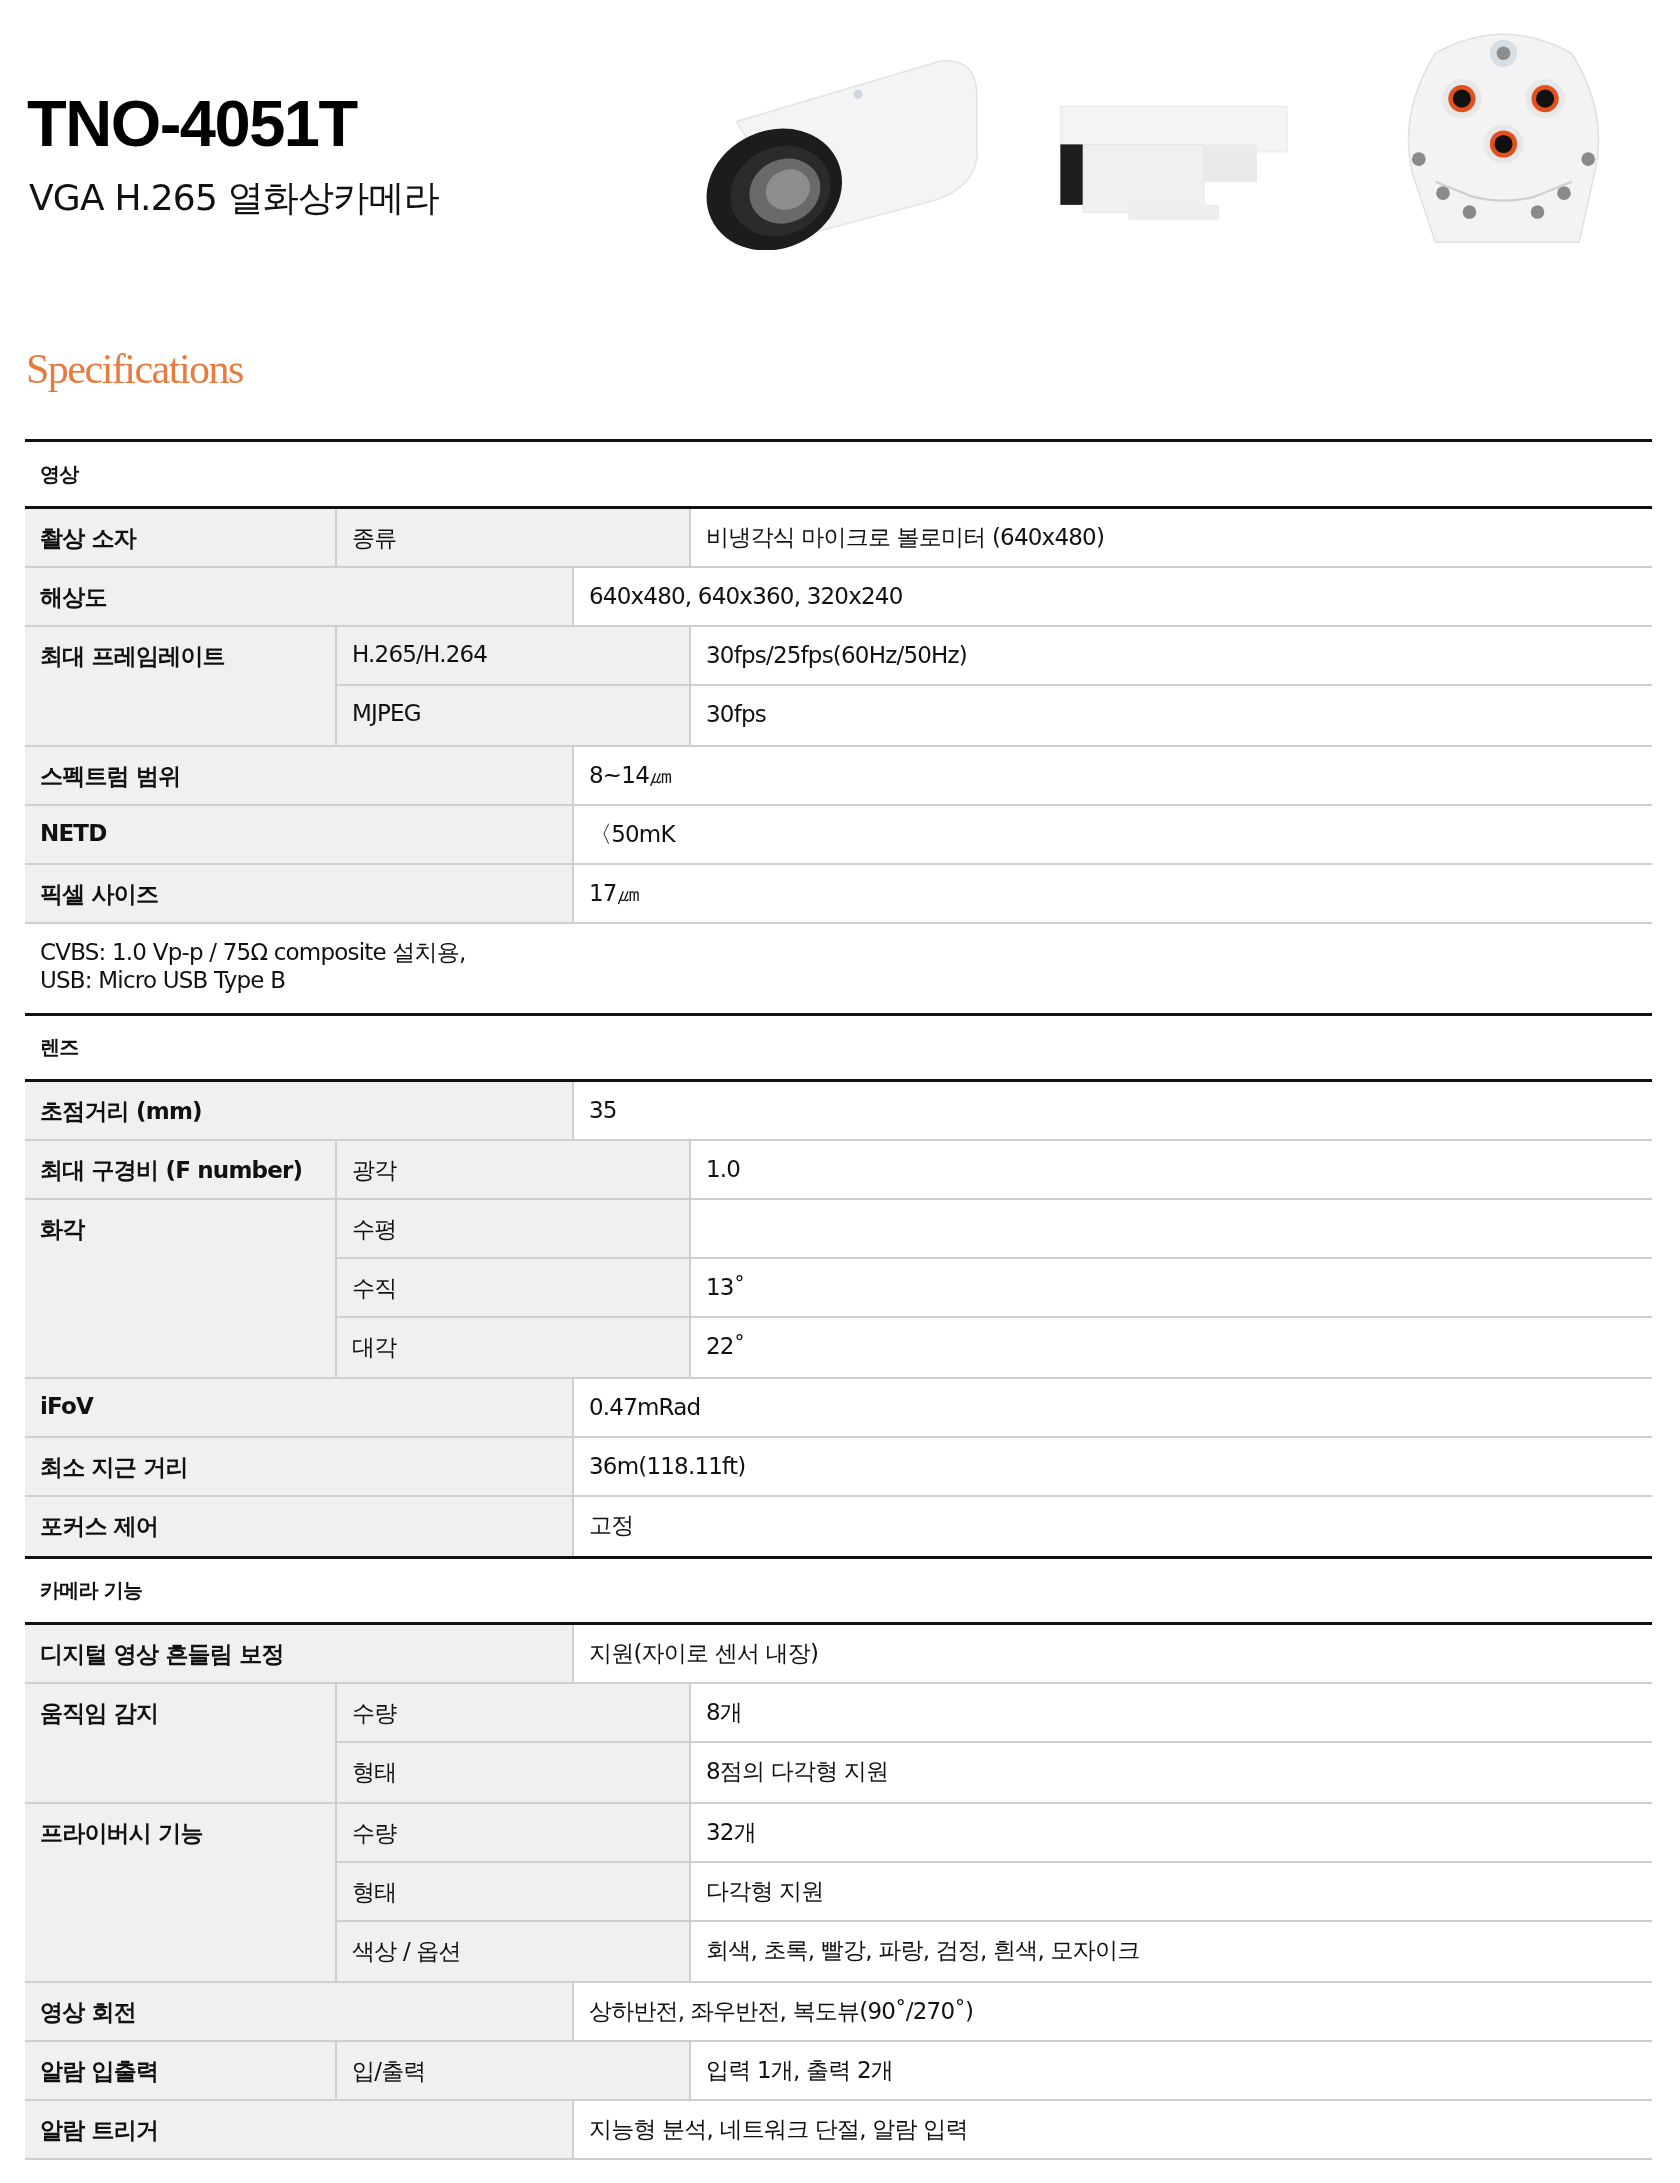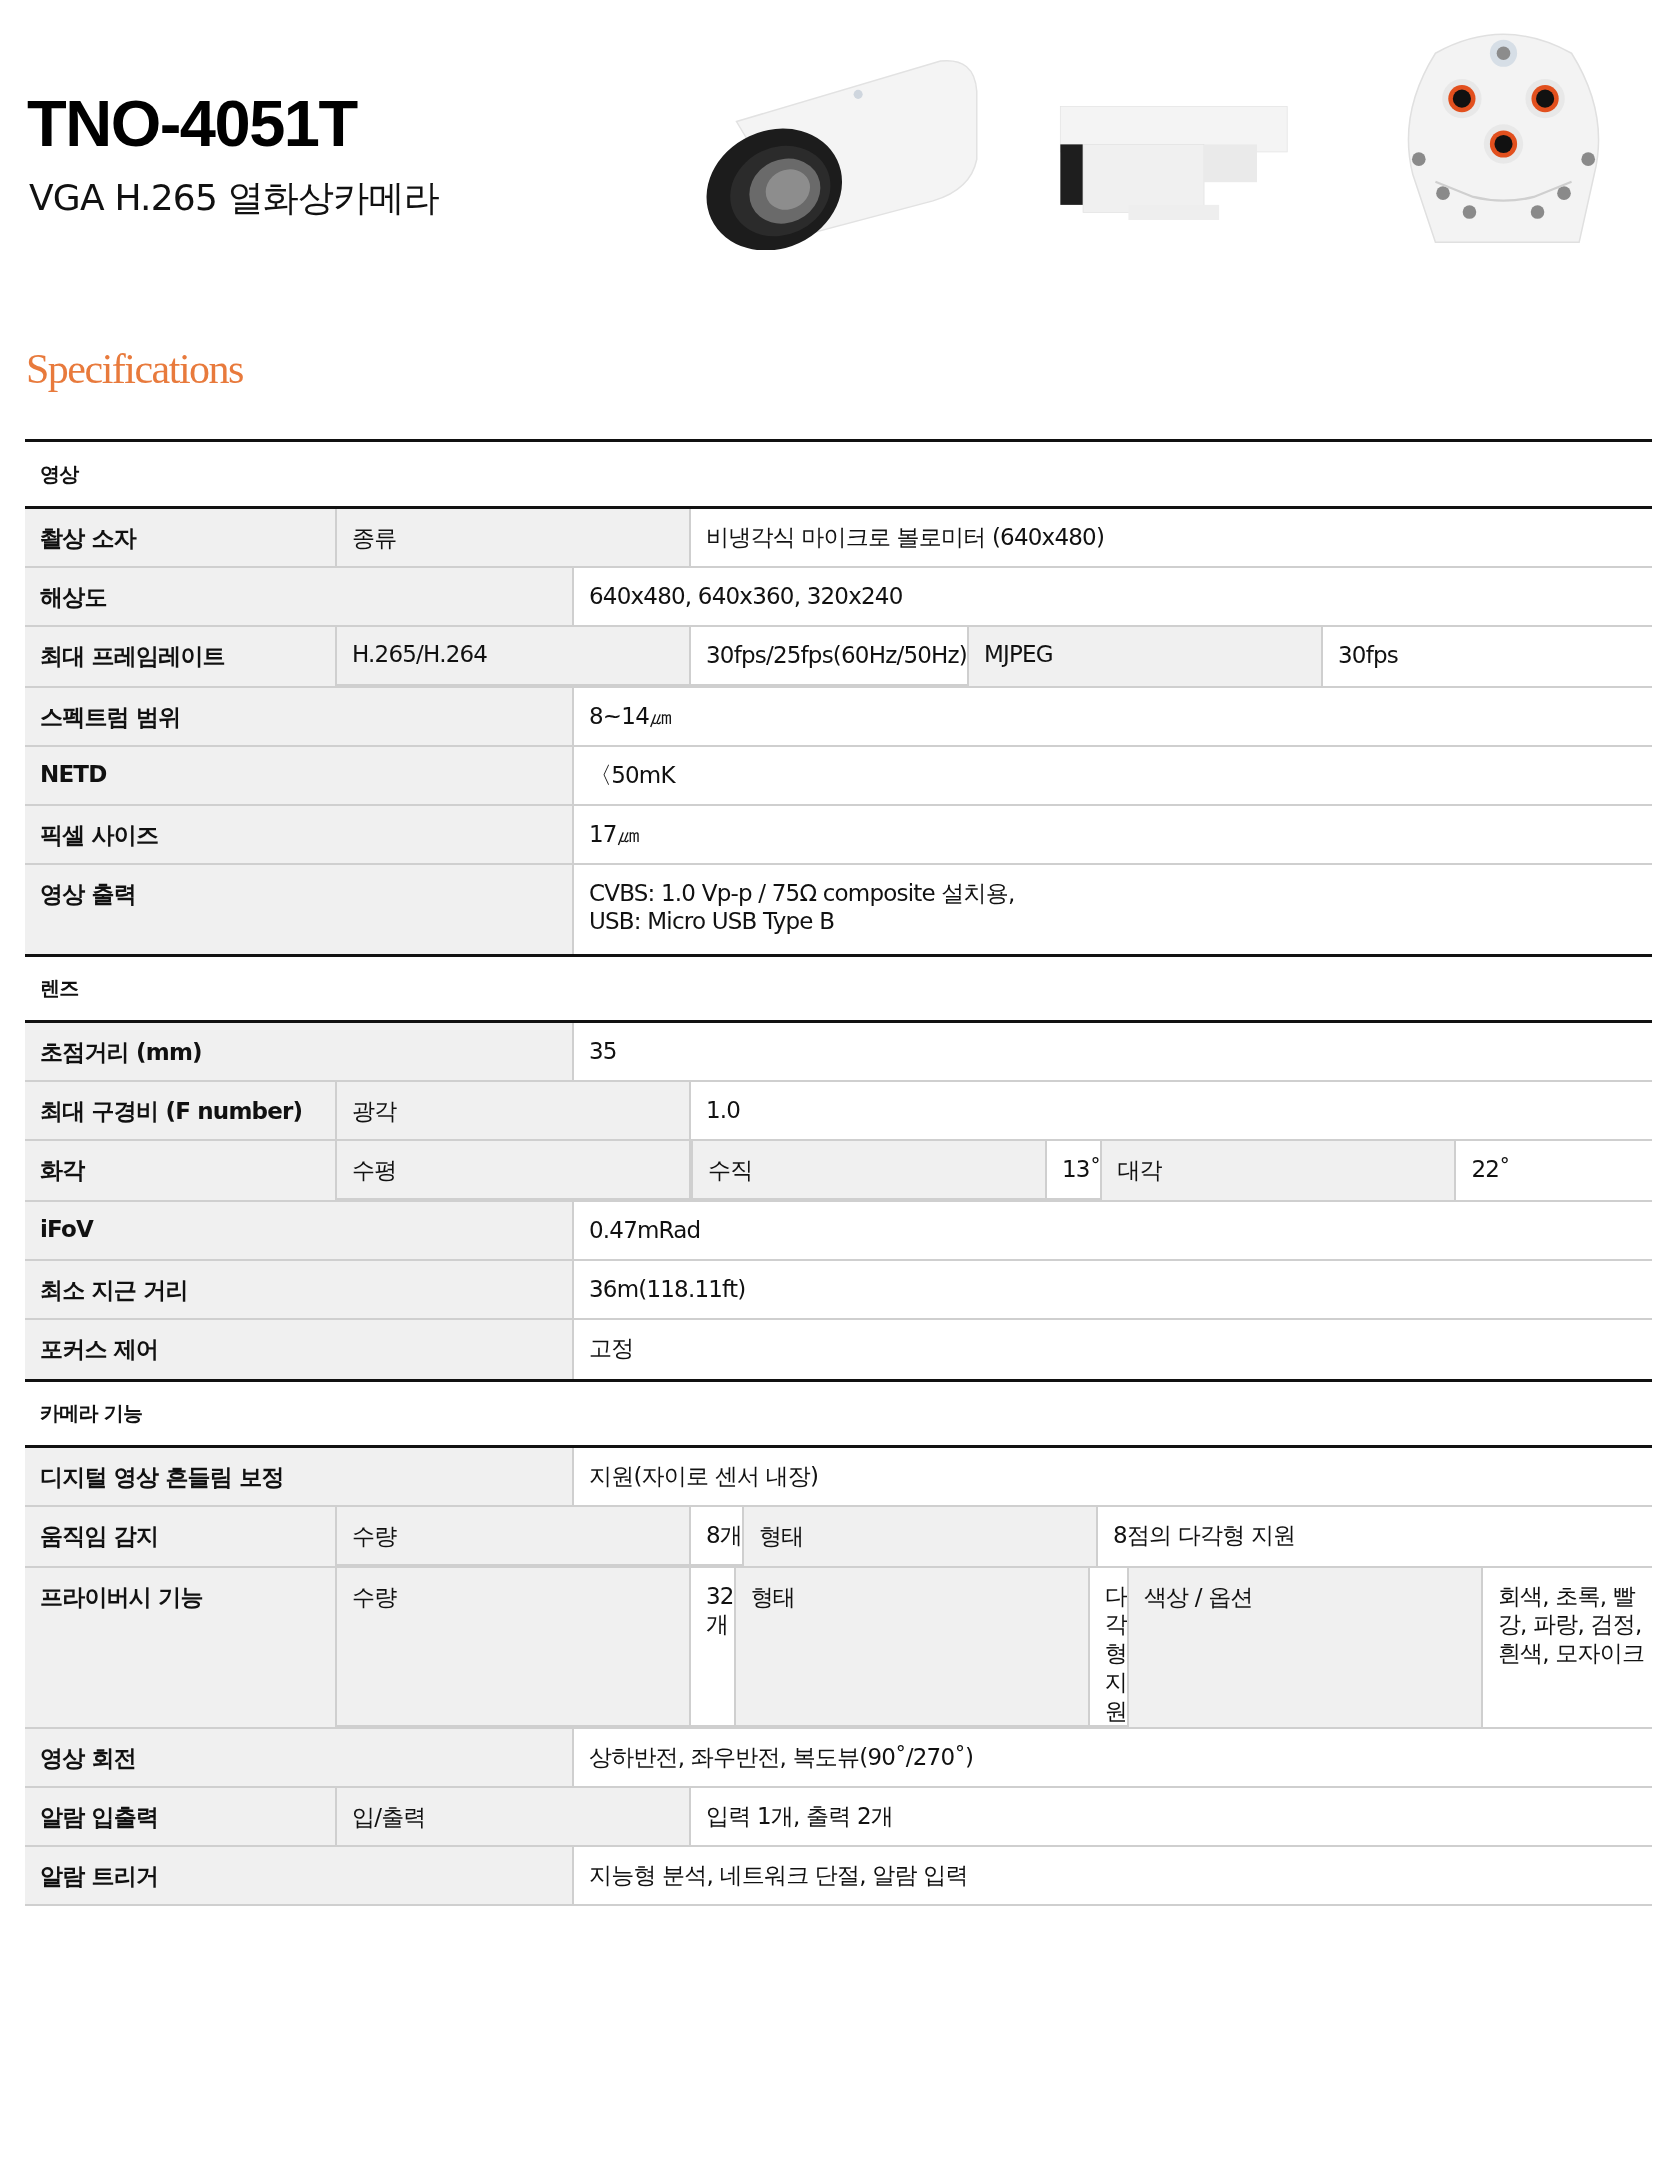--- a/index.html
+++ b/index.html
@@ -11,21 +11,21 @@
   .prod{position:absolute;}
   .table{position:absolute;left:25px;top:439px;width:1627px;}
   .sec-head{height:65px;border-top:3px solid #111;border-bottom:3px solid #111;display:flex;align-items:center;padding-left:15px;font-size:20px;font-weight:bold;box-sizing:border-box;background:#fff;letter-spacing:-0.8px;}
   .row{display:flex;border-bottom:2.3px solid #cfcfcf;box-sizing:border-box;min-height:59px;}
   .c1{width:310px;background:#f0f0f0;padding:13.6px 0 0 15px;box-sizing:border-box;font-size:23px;font-weight:bold;letter-spacing:-0.8px;}
   .c1.span{width:549px;border-right:2.3px solid #cfcfcf;}
   .c2{width:356px;background:#f0f0f0;border-left:2.3px solid #cfcfcf;border-right:2.3px solid #cfcfcf;padding:13.6px 0 0 15px;box-sizing:border-box;font-size:23px;letter-spacing:-0.8px;}
   .c3{flex:1;background:#fff;padding:13.6px 0 0 15px;box-sizing:border-box;font-size:23px;letter-spacing:-0.8px;line-height:1.25;}
   .group{display:flex;border-bottom:2.3px solid #cfcfcf;}
   .group .c1{border-bottom:none;}
-  .group .sub{flex:1;display:flex;flex-direction:row;}
+  .group .sub{flex:1;display:flex;flex-direction:column;}
   .group .sub .row:last-child{border-bottom:none;}
 </style>
 </head>
 <body>
 
 <div class="title">TNO-4051T</div>
 <div class="subtitle">VGA H.265 열화상카메라</div>
 
 <div class="products">
 
@@ -103,21 +103,20 @@
   </div>
   <div class="row">
     <div class="c1 span">NETD</div>
     <div class="c3">〈50mK</div>
   </div>
   <div class="row">
     <div class="c1 span">픽셀 사이즈</div>
     <div class="c3">17㎛</div>
   </div>
   <div class="row" style="min-height:89px;border-bottom:none">
-    <div class="c1 span">영상 출력</div>
     <div class="c3">
       <div>CVBS: 1.0 Vp-p / 75Ω composite 설치용,</div>
       <div>USB: Micro USB Type B</div>
     </div>
   </div>
 
   <div class="sec-head" style="height:69px">렌즈</div>
 
   <div class="row">
     <div class="c1 span">초점거리 (mm)</div>

